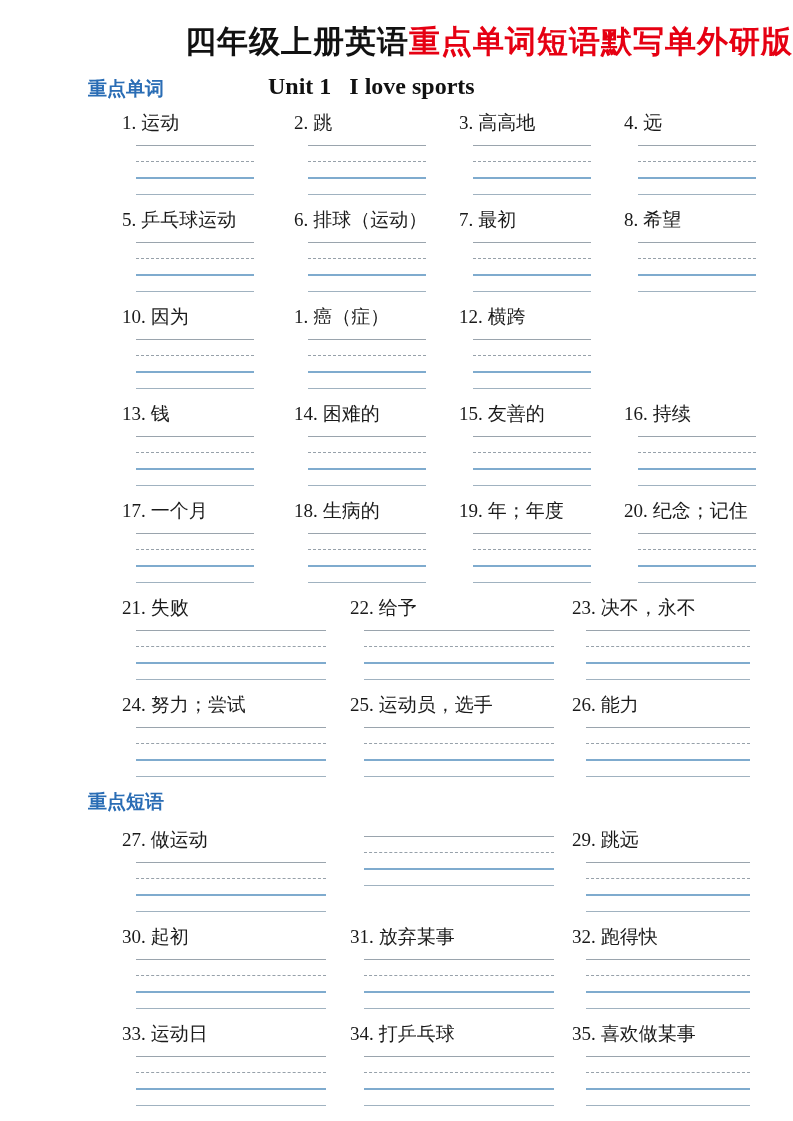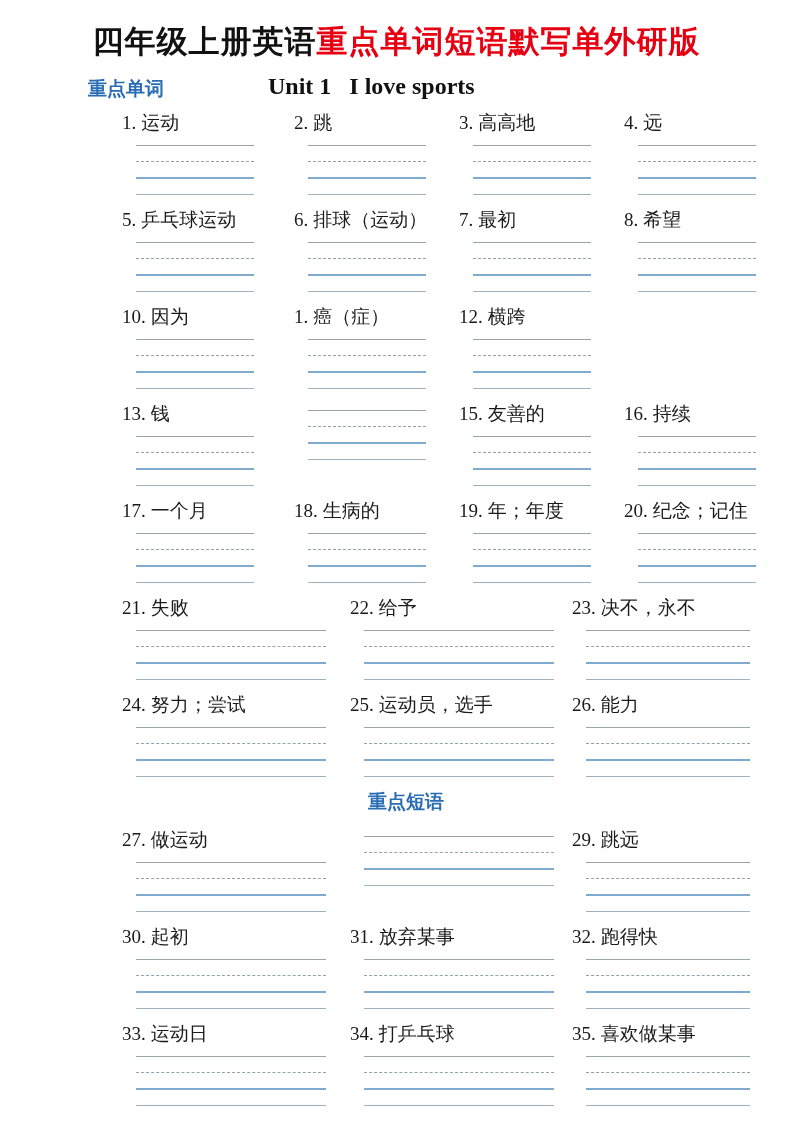--- a/index.html
+++ b/index.html
@@ -3,31 +3,31 @@
 <meta charset="utf-8">
 <style>
   html,body { margin:0; padding:0; }
   body {
     width:793px; height:1121px; background:#ffffff;
     font-family:"Liberation Serif", serif; color:#1a1a1a;
   }
   .page { position:relative; width:793px; height:1121px; overflow:hidden; background:#fff; }
 
   .title {
-    margin:0; padding-top:24px; text-align:center;
+    margin:0; padding-top:24px; text-align:right;
     font-family:"Liberation Sans", sans-serif; font-weight:bold;
     font-size:31px; line-height:1.15; letter-spacing:1px; color:#111;
     white-space:nowrap;
   }
   .t-red { color:var(--title-red, #e60012); }
 
   .header-row { position:relative; margin:16px 0 0 88px; height:34px; }
   .section-label {
     font-family:"Liberation Sans", sans-serif; font-weight:bold;
-    font-size:19px; color:var(--section-blue, #2a6db5);text-align:center;
+    font-size:19px; color:var(--section-blue, #2a6db5);
   }
   .unit-heading {
     position:absolute; left:180px; top:-3px;
     font-family:"Liberation Serif", serif; font-weight:bold;
     font-size:24px; color:#111; white-space:pre;
   }
 
   .content { margin-left:88px; width:636px; }
   .row { display:grid; margin-bottom:12px;margin-left:34px; }
   .row.c4 { grid-template-columns:172px 165px 165px 134px; }
@@ -175,20 +175,21 @@
       <div class="item">
         <div class="item-label"><span class="num">13.</span><span class="txt">钱</span></div>
         <div class="lines">
             <div class="wl wl1"></div>
             <div class="wl wl2"></div>
             <div class="wl wl3"></div>
             <div class="wl wl4"></div>
           </div>
       </div>
       <div class="item">
+        <div class="item-label"><span class="num">14.</span><span class="txt">困难的</span></div>
         <div class="lines">
             <div class="wl wl1"></div>
             <div class="wl wl2"></div>
             <div class="wl wl3"></div>
             <div class="wl wl4"></div>
           </div>
       </div>
       <div class="item">
         <div class="item-label"><span class="num">15.</span><span class="txt">友善的</span></div>
         <div class="lines">

